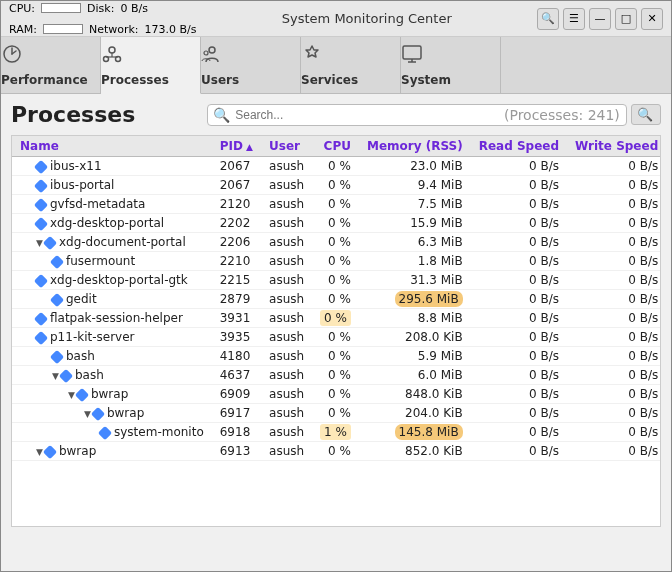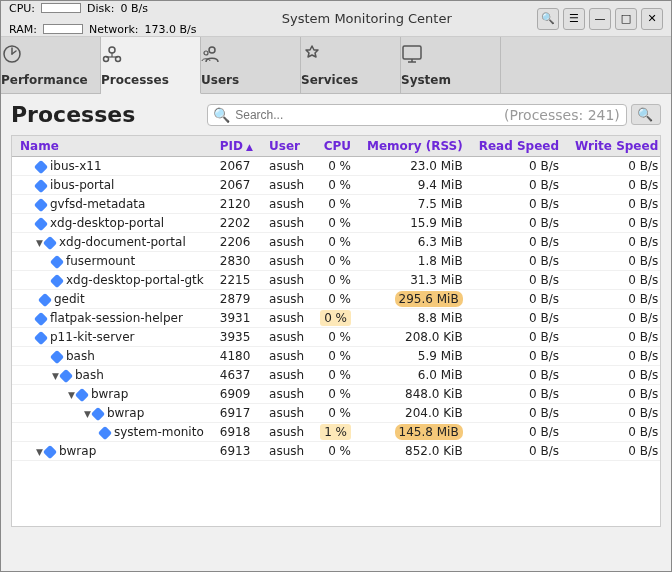--- a/index.html
+++ b/index.html
@@ -358,38 +358,38 @@
             <td style="padding-left: 24px;"><span style="font-size:9px;color:#555;margin-right:2px;">▼</span><span style="display:inline-block;width:10px;height:10px;background:#4488ff;border-radius:2px;transform:rotate(45deg);margin-right:4px;vertical-align:middle;flex-shrink:0;"></span><span>xdg-document-portal</span></td>
             <td>2206</td>
             <td>asush</td>
             <td class="right">0 %</td>
             <td class="right">6.3 MiB</td>
             <td class="right">0 B/s</td>
             <td class="right">0 B/s</td>
           </tr>
           <tr>
             <td style="padding-left: 40px;"><span style="display:inline-block;width:10px;height:10px;background:#4488ff;border-radius:2px;transform:rotate(45deg);margin-right:4px;vertical-align:middle;flex-shrink:0;"></span><span>fusermount</span></td>
-            <td>2830</td>
+            <td>2210</td>
             <td>asush</td>
             <td class="right">0 %</td>
             <td class="right">1.8 MiB</td>
             <td class="right">0 B/s</td>
             <td class="right">0 B/s</td>
           </tr>
           <tr>
-            <td style="padding-left: 40px;"><span style="display:inline-block;width:10px;height:10px;background:#4488ff;border-radius:2px;transform:rotate(45deg);margin-right:4px;vertical-align:middle;flex-shrink:0;"></span><span>xdg-desktop-portal-gtk</span></td>
+            <td style="padding-left: 24px;"><span style="display:inline-block;width:10px;height:10px;background:#4488ff;border-radius:2px;transform:rotate(45deg);margin-right:4px;vertical-align:middle;flex-shrink:0;"></span><span>xdg-desktop-portal-gtk</span></td>
             <td>2215</td>
             <td>asush</td>
             <td class="right">0 %</td>
             <td class="right">31.3 MiB</td>
             <td class="right">0 B/s</td>
             <td class="right">0 B/s</td>
           </tr>
           <tr>
-            <td style="padding-left: 28px;"><span style="display:inline-block;width:10px;height:10px;background:#4488ff;border-radius:2px;transform:rotate(45deg);margin-right:4px;vertical-align:middle;flex-shrink:0;"></span><span>gedit</span></td>
+            <td style="padding-left: 40px;"><span style="display:inline-block;width:10px;height:10px;background:#4488ff;border-radius:2px;transform:rotate(45deg);margin-right:4px;vertical-align:middle;flex-shrink:0;"></span><span>gedit</span></td>
             <td>2879</td>
             <td>asush</td>
             <td class="right">0 %</td>
             <td class="right"><span class="highlight-orange">295.6 MiB</span></td>
             <td class="right">0 B/s</td>
             <td class="right">0 B/s</td>
           </tr>
           <tr>
             <td style="padding-left: 24px;"><span style="display:inline-block;width:10px;height:10px;background:#4488ff;border-radius:2px;transform:rotate(45deg);margin-right:4px;vertical-align:middle;flex-shrink:0;"></span><span>flatpak-session-helper</span></td>
             <td>3931</td>

